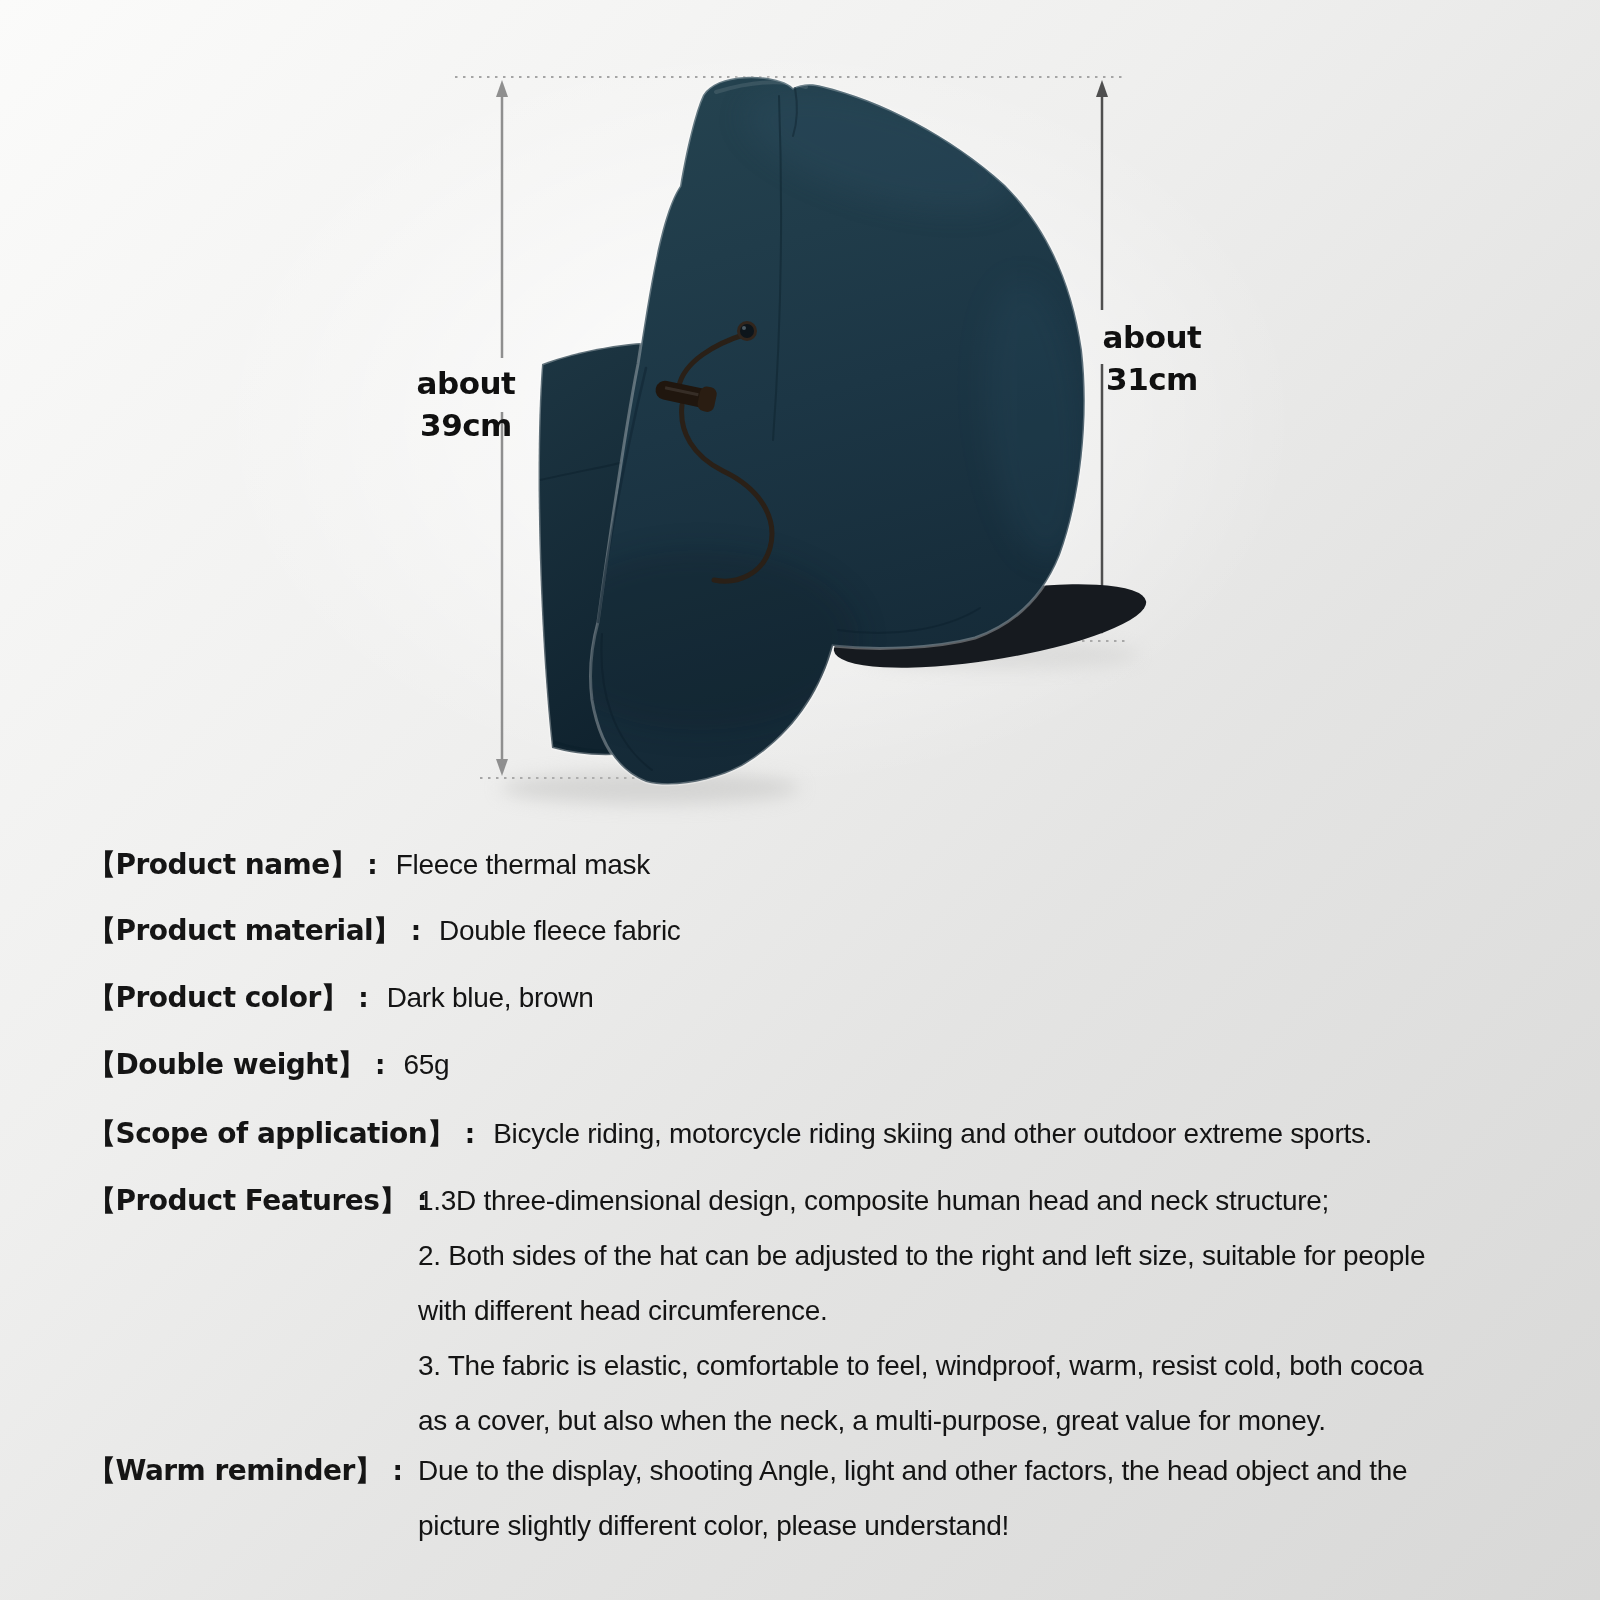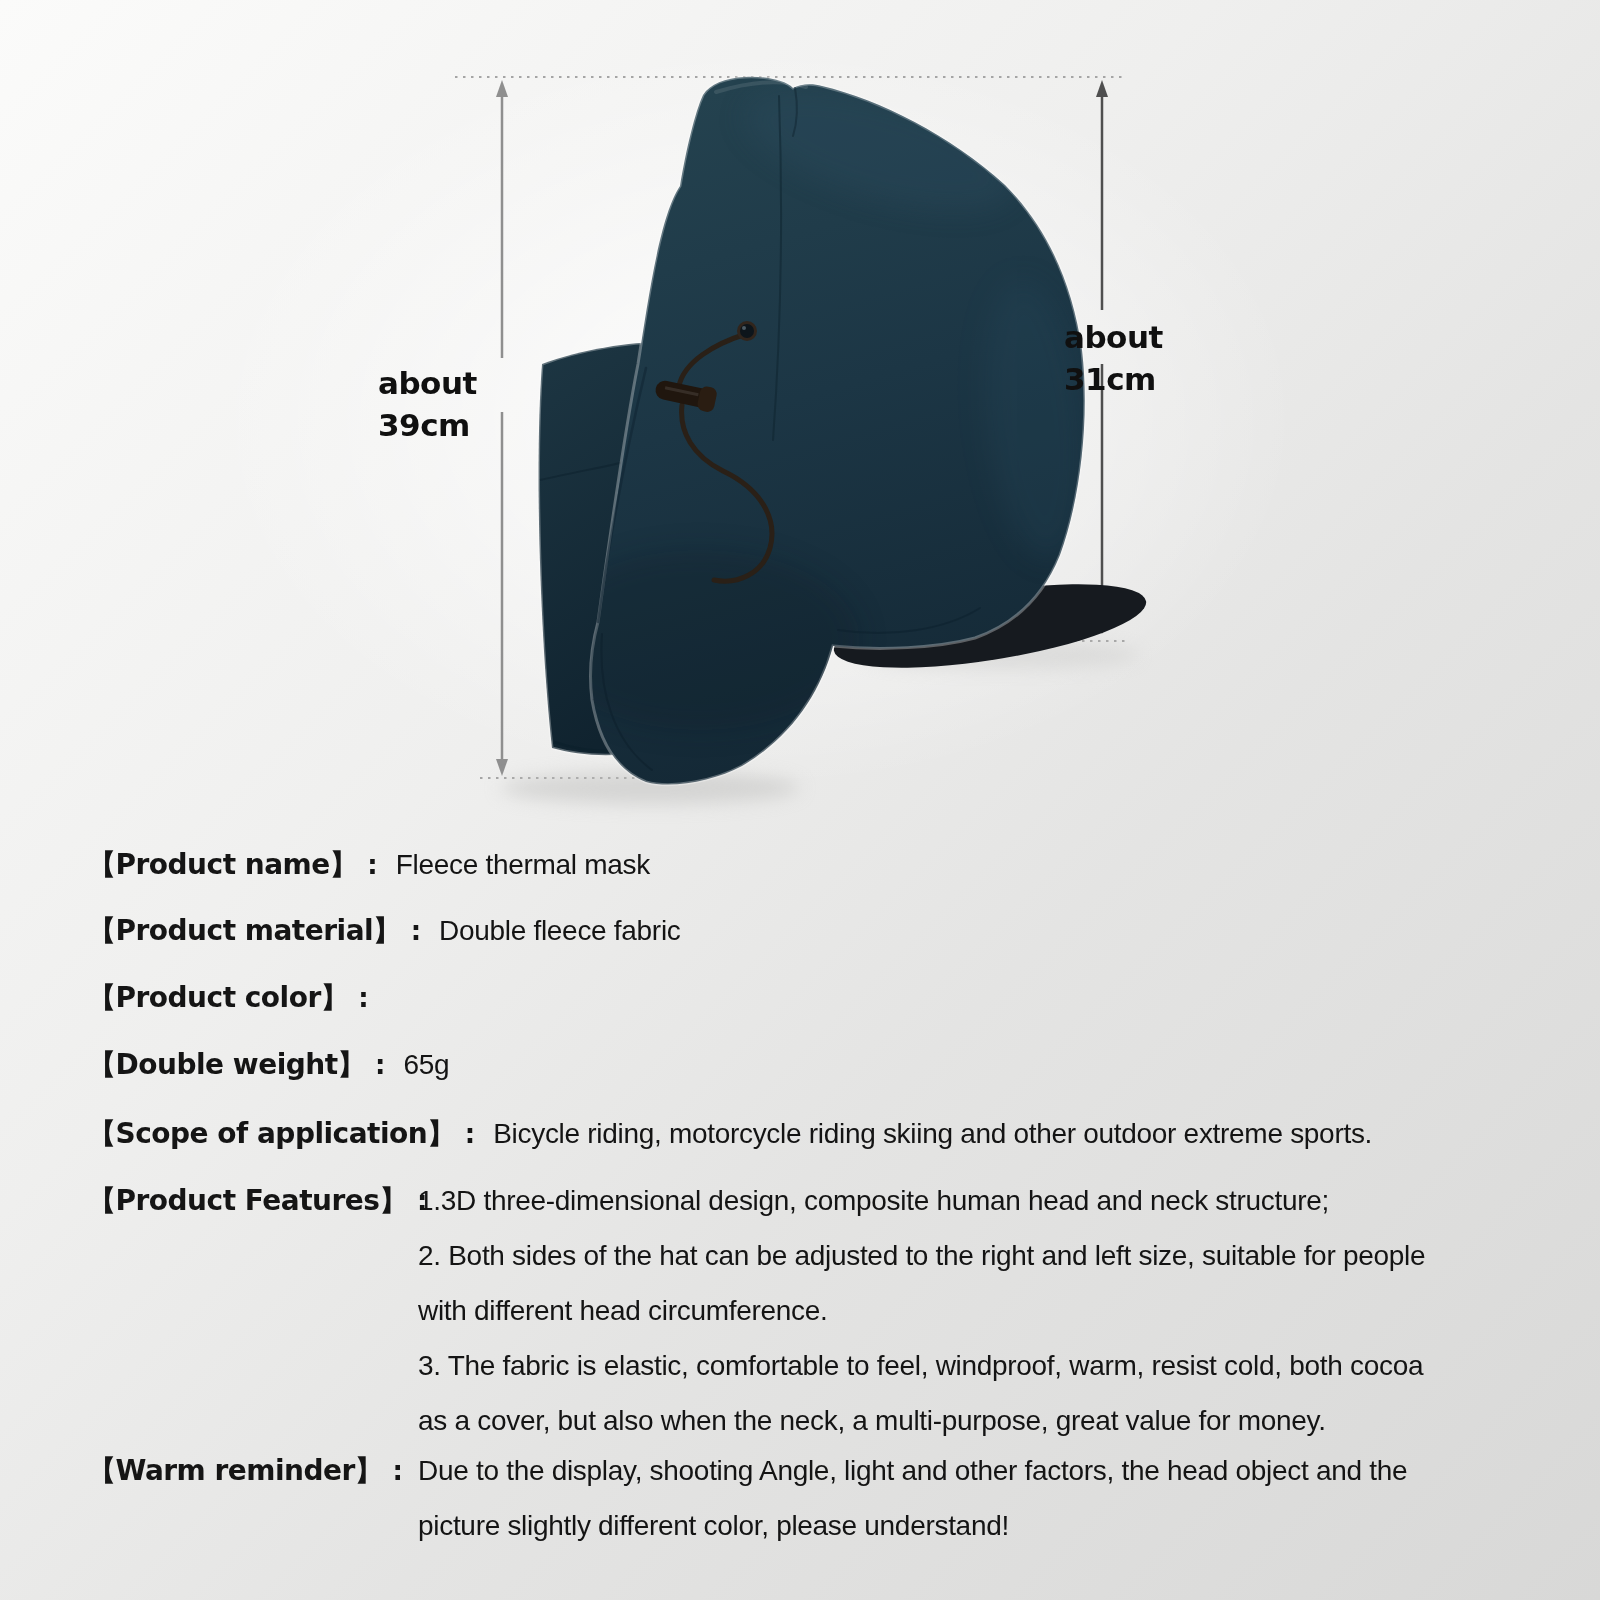--- a/index.html
+++ b/index.html
@@ -11,20 +11,21 @@
       radial-gradient(ellipse 760px 520px at 47% 26%, rgba(255,255,255,.8), rgba(255,255,255,0) 72%),
       linear-gradient(135deg, var(--bg_light,#fbfbfa) 0%, #efefee 38%, #e4e4e3 62%, var(--bg_dark,#d8d8d7) 100%);
     font-family:"DejaVu Sans","Liberation Sans",sans-serif;
   }
   .figure-svg{position:absolute;left:0;top:0;}
   .dim-label{
     position:absolute;
     font:700 31px/42px "DejaVu Sans","Liberation Sans",sans-serif;
     letter-spacing:-0.5px;
     color:#101010;
+    text-align:center;
     width:176px;
   }
   .dim-label.left{left:378px;top:362px;}
   .dim-label.right{left:1064px;top:316px;}
   #specs{position:absolute;left:0;top:0;width:1380px;height:1600px;}
   .spec-row{
     position:absolute;left:88px;
     white-space:nowrap;
   }
   .spec-label{
@@ -162,21 +163,21 @@
       </g>
     </g>
   </svg>
 
   <div class="dim-label left">about 39cm</div>
   <div class="dim-label right">about 31cm</div>
 
   <div id="specs">
       <div class="spec-row" style="top: 837px;"><span class="spec-label">【Product name】</span><span class="spec-colon">:</span><div class="spec-value"><div class="spec-line">Fleece thermal mask</div></div></div>
       <div class="spec-row" style="top: 903px;"><span class="spec-label">【Product material】</span><span class="spec-colon">:</span><div class="spec-value"><div class="spec-line">Double fleece fabric</div></div></div>
-      <div class="spec-row" style="top: 970px;"><span class="spec-label">【Product color】</span><span class="spec-colon">:</span></div>
+      <div class="spec-row" style="top: 970px;"><span class="spec-label">【Product color】</span><span class="spec-colon">:</span><div class="spec-value"><div class="spec-line">Dark blue, brown</div></div></div>
       <div class="spec-row" style="top: 1037px;"><span class="spec-label">【Double weight】</span><span class="spec-colon">:</span><div class="spec-value"><div class="spec-line">65g</div></div></div>
       <div class="spec-row" style="top: 1106px;"><span class="spec-label">【Scope of application】</span><span class="spec-colon">:</span><div class="spec-value"><div class="spec-line">Bicycle riding, motorcycle riding skiing and other outdoor extreme sports.</div></div></div>
       <div class="spec-row fixed" style="top: 1173px;"><span class="spec-label">【Product Features】</span><span class="spec-colon">:</span><div class="spec-value">
           <div class="spec-line">1.3D three-dimensional design, composite human head and neck structure;</div>
           <div class="spec-line">2. Both sides of the hat can be adjusted to the right and left size, suitable for people</div>
           <div class="spec-line">with different head circumference.</div>
           <div class="spec-line">3. The fabric is elastic, comfortable to feel, windproof, warm, resist cold, both cocoa</div>
           <div class="spec-line">as a cover, but also when the neck, a multi-purpose, great value for money.</div>
         </div></div>
       <div class="spec-row fixed" style="top: 1443px;"><span class="spec-label">【Warm reminder】</span><span class="spec-colon">:</span><div class="spec-value">

